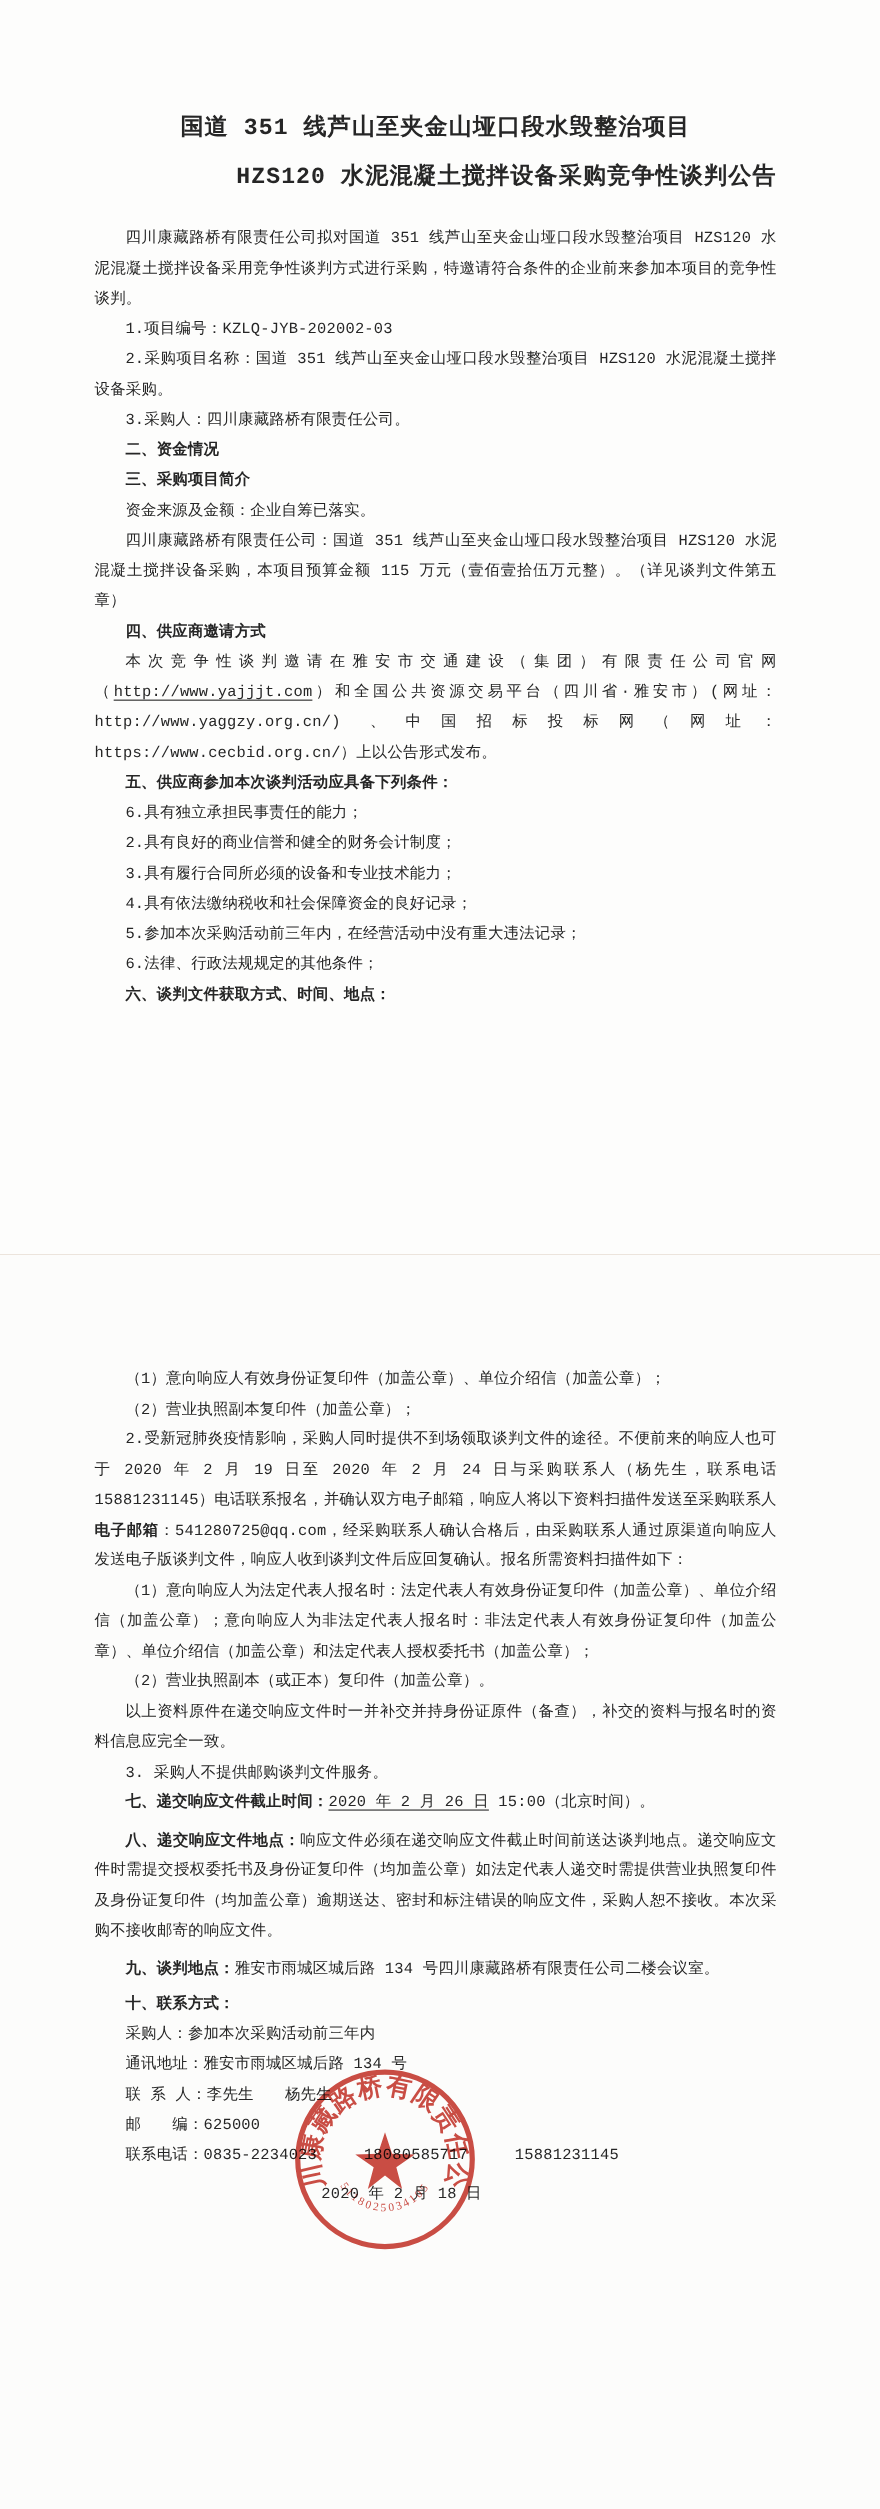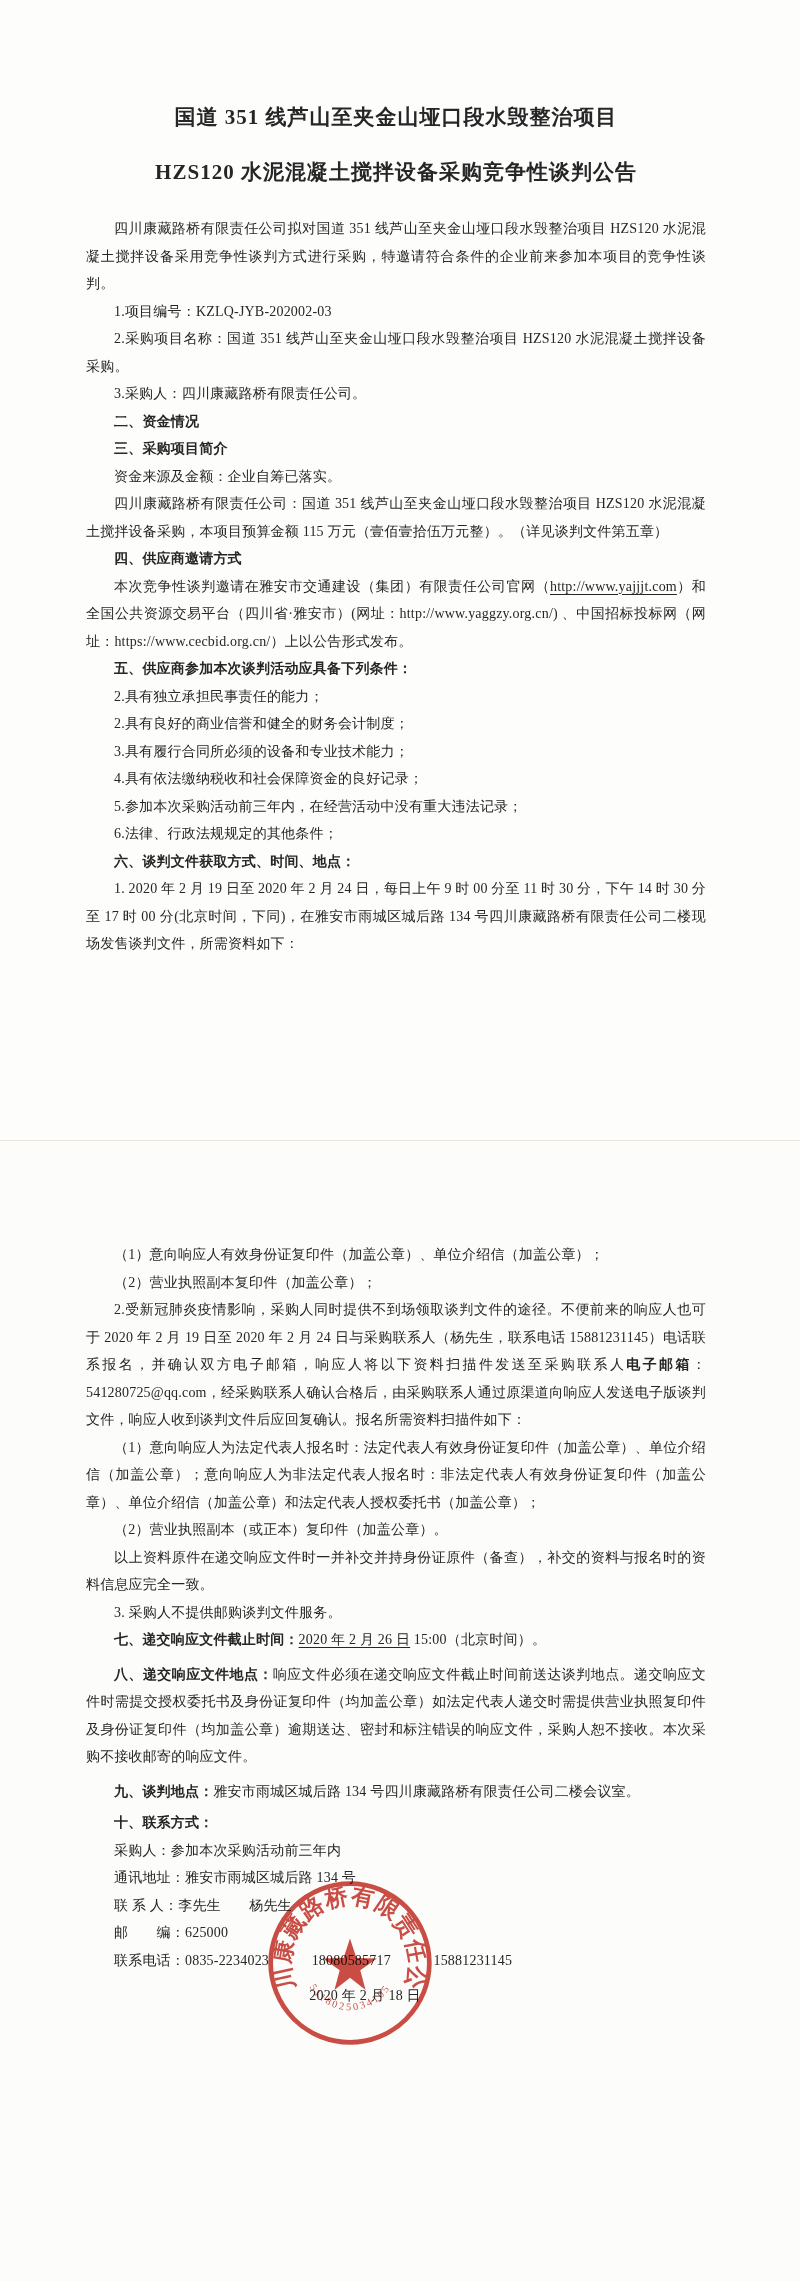--- a/index.html
+++ b/index.html
@@ -5,29 +5,29 @@
   html,body{margin:0;padding:0;background:#ffffff;}
   .canvas{
     position:relative;width:800px;height:2281px;margin:0;
     background:#fdfdfc;color:#262626;
     font-family:"Liberation Serif", serif;
     overflow:hidden;
   }
   .page{position:absolute;left:0;width:800px;}
   .page1{top:0;height:1140px;background:#fdfdfc;border-bottom:1px solid #ece4dc;}
   .page2{top:1141px;height:1140px;background:#fcfcfb;}
-  .content{padding:0 94px 0 86px;}
+  .content{padding:0 94px 0 86px;font-family:Liberation Mono, monospace;}
   .page2 .content{padding-top:100px;}
   p{margin:0;font-size:14px;line-height:27.5px;text-align:justify;letter-spacing:0.2px;}
   .indent{text-indent:2em;}
   .bold{font-weight:bold;}
   .u{text-decoration:underline;text-underline-offset:3px;}
   .title{margin:0;text-align:center;font-size:21px;line-height:27px;font-weight:bold;letter-spacing:1px;}
   .title-1{padding-top:104px;}
-  .title-2{margin-top:28px;}
+  .title-2{margin-top:17px;text-align:right;}
   .intro{margin-top:29px;}
   .gap7{margin-top:7px;}
   .gap4{margin-top:4px;}
   .doc-date{text-align:center;padding-right:62px;margin-top:8px;text-indent:0;}
   .seal{
     position:absolute;left:265px;top:1878px;
     opacity:0.88;mix-blend-mode:multiply;pointer-events:none;
   }
   .seal text{font-family:"Liberation Serif", serif;}
 </style>
@@ -50,29 +50,28 @@
       <p class="indent bold">二、资金情况</p>
       <p class="indent bold">三、采购项目简介</p>
 
       <p class="indent">资金来源及金额：企业自筹已落实。</p>
       <p class="indent">四川康藏路桥有限责任公司：国道 351 线芦山至夹金山垭口段水毁整治项目 HZS120 水泥混凝土搅拌设备采购，本项目预算金额 115 万元（壹佰壹拾伍万元整）。（详见谈判文件第五章）</p>
 
       <p class="indent bold">四、供应商邀请方式</p>
       <p class="indent"><span>本次竞争性谈判邀请在雅安市交通建设（集团）有限责任公司官网（</span><span class="u">http://www.yajjjt.com</span><span>）和全国公共资源交易平台（四川省·雅安市）(网址：http://www.yaggzy.org.cn/) 、中国招标投标网（网址：https://www.cecbid.org.cn/）上以公告形式发布。</span></p>
 
       <p class="indent bold">五、供应商参加本次谈判活动应具备下列条件：</p>
-      <p class="indent">2.具有独立承担民事责任的能力；</p>
+      <p class="indent">6.具有独立承担民事责任的能力；</p>
       <p class="indent">2.具有良好的商业信誉和健全的财务会计制度；</p>
       <p class="indent">3.具有履行合同所必须的设备和专业技术能力；</p>
       <p class="indent">4.具有依法缴纳税收和社会保障资金的良好记录；</p>
       <p class="indent">5.参加本次采购活动前三年内，在经营活动中没有重大违法记录；</p>
       <p class="indent">6.法律、行政法规规定的其他条件；</p>
 
       <p class="indent bold">六、谈判文件获取方式、时间、地点：</p>
-      <p class="indent">1. 2020 年 2 月 19 日至 2020 年 2 月 24 日，每日上午 9 时 00 分至 11 时 30 分，下午 14 时 30 分至 17 时 00 分(北京时间，下同)，在雅安市雨城区城后路 134 号四川康藏路桥有限责任公司二楼现场发售谈判文件，所需资料如下：</p>
     </div>
   </div>
 
   <div class="page page2">
     <div class="content">
       <p class="indent">（1）意向响应人有效身份证复印件（加盖公章）、单位介绍信（加盖公章）；</p>
       <p class="indent">（2）营业执照副本复印件（加盖公章）；</p>
 
       <p class="indent"><span>2.受新冠肺炎疫情影响，采购人同时提供不到场领取谈判文件的途径。不便前来的响应人也可于 2020 年 2 月 19 日至 2020 年 2 月 24 日与采购联系人（杨先生，联系电话 15881231145）电话联系报名，并确认双方电子邮箱，响应人将以下资料扫描件发送至采购联系人</span><span class="bold">电子邮箱</span><span>：541280725@qq.com，经采购联系人确认合格后，由采购联系人通过原渠道向响应人发送电子版谈判文件，响应人收到谈判文件后应回复确认。报名所需资料扫描件如下：</span></p>
 

